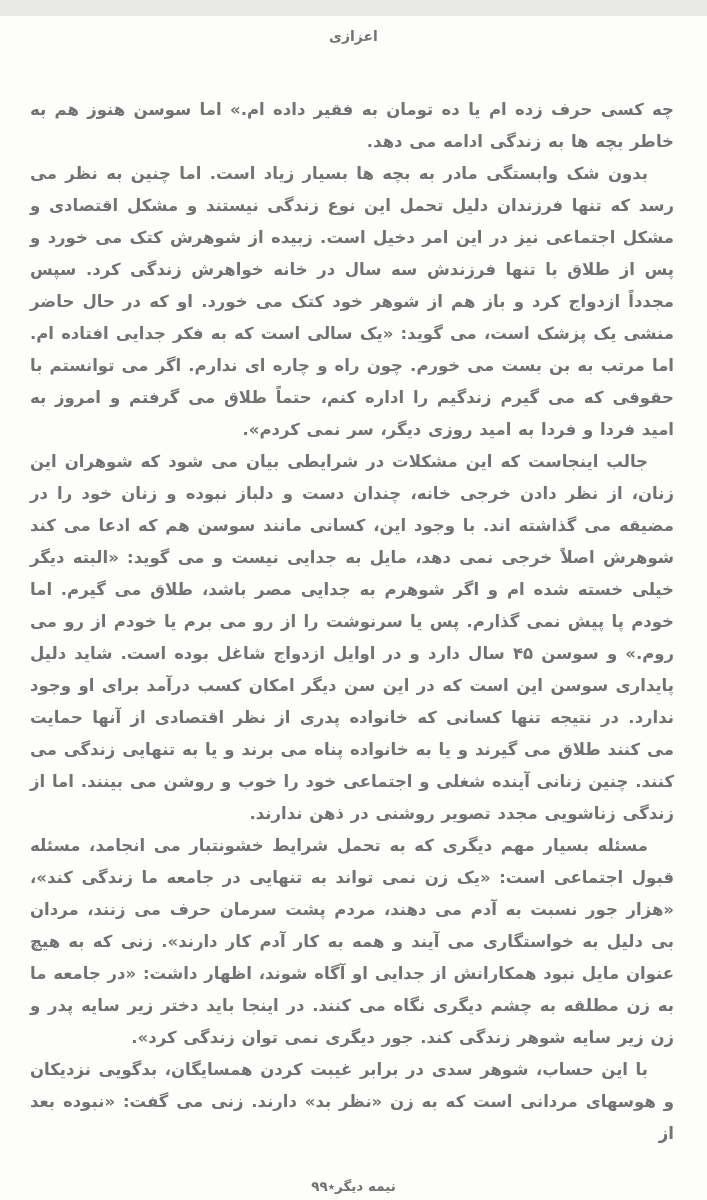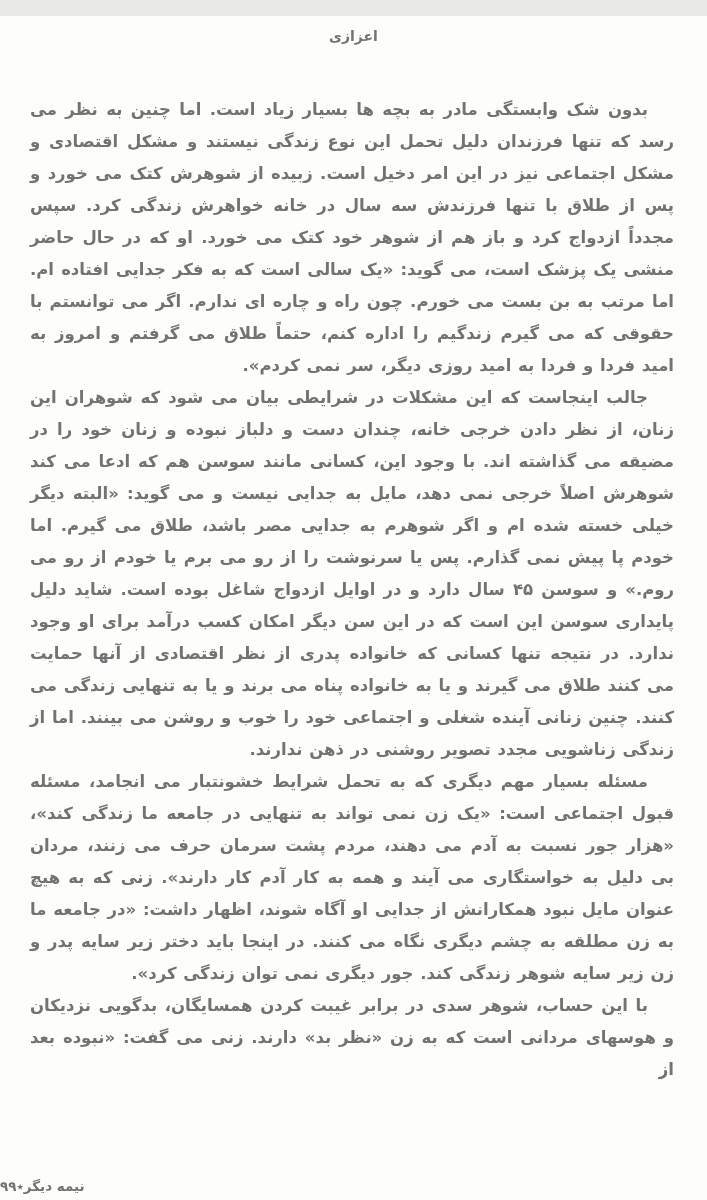--- a/index.html
+++ b/index.html
@@ -46,34 +46,35 @@
     text-justify: inter-word;
   }
   .body-text p.indent {
     text-indent: 26px;
   }
   .page-footer {
     position: absolute;
     bottom: 22px;
     left: 0;
     right: 0;
-    text-align: left;
+    text-align: center;
     font-size: 13.5px;
     font-weight: bold;
     direction: rtl;
   }
 </style>
 </head>
 <body>
 
 <div class="page">
 
   <div class="running-head">اعزازی</div>
 
   <div class="body-text">
+    <p>چه کسی حرف زده ام یا ده تومان به فقیر داده ام.» اما سوسن هنوز هم به خاطر بچه ها به زندگی ادامه می دهد.</p>
     <p class="indent">بدون شک وابستگی مادر به بچه ها بسیار زیاد است. اما چنین به نظر می رسد که تنها فرزندان دلیل تحمل این نوع زندگی نیستند و مشکل اقتصادی و مشکل اجتماعی نیز در این امر دخیل است. زبیده از شوهرش کتک می خورد و پس از طلاق با تنها فرزندش سه سال در خانه خواهرش زندگی کرد. سپس مجدداً ازدواج کرد و باز هم از شوهر خود کتک می خورد. او که در حال حاضر منشی یک پزشک است، می گوید: «یک سالی است که به فکر جدایی افتاده ام. اما مرتب به بن بست می خورم. چون راه و چاره ای ندارم. اگر می توانستم با حقوقی که می گیرم زندگیم را اداره کنم، حتماً طلاق می گرفتم و امروز به امید فردا و فردا به امید روزی دیگر، سر نمی کردم».</p>
     <p class="indent">جالب اینجاست که این مشکلات در شرایطی بیان می شود که شوهران این زنان، از نظر دادن خرجی خانه، چندان دست و دلباز نبوده و زنان خود را در مضیقه می گذاشته اند. با وجود این، کسانی مانند سوسن هم که ادعا می کند شوهرش اصلاً خرجی نمی دهد، مایل به جدایی نیست و می گوید: «البته دیگر خیلی خسته شده ام و اگر شوهرم به جدایی مصر باشد، طلاق می گیرم. اما خودم پا پیش نمی گذارم. پس یا سرنوشت را از رو می برم یا خودم از رو می روم.» و سوسن ۴۵ سال دارد و در اوایل ازدواج شاغل بوده است. شاید دلیل پایداری سوسن این است که در این سن دیگر امکان کسب درآمد برای او وجود ندارد. در نتیجه تنها کسانی که خانواده پدری از نظر اقتصادی از آنها حمایت می کنند طلاق می گیرند و یا به خانواده پناه می برند و یا به تنهایی زندگی می کنند. چنین زنانی آینده شغلی و اجتماعی خود را خوب و روشن می بینند. اما از زندگی زناشویی مجدد تصویر روشنی در ذهن ندارند.</p>
     <p class="indent">مسئله بسیار مهم دیگری که به تحمل شرایط خشونتبار می انجامد، مسئله قبول اجتماعی است: «یک زن نمی تواند به تنهایی در جامعه ما زندگی کند»، «هزار جور نسبت به آدم می دهند، مردم پشت سرمان حرف می زنند، مردان بی دلیل به خواستگاری می آیند و همه به کار آدم کار دارند». زنی که به هیچ عنوان مایل نبود همکارانش از جدایی او آگاه شوند، اظهار داشت: «در جامعه ما به زن مطلقه به چشم دیگری نگاه می کنند. در اینجا باید دختر زیر سایه پدر و زن زیر سایه شوهر زندگی کند. جور دیگری نمی توان زندگی کرد».</p>
     <p class="indent">با این حساب، شوهر سدی در برابر غیبت کردن همسایگان، بدگویی نزدیکان و هوسهای مردانی است که به زن «نظر بد» دارند. زنی می گفت: «نبوده بعد از</p>
   </div>
 
   <div class="page-footer">نیمه دیگر٭۹۹</div>
 
 </div>
 

